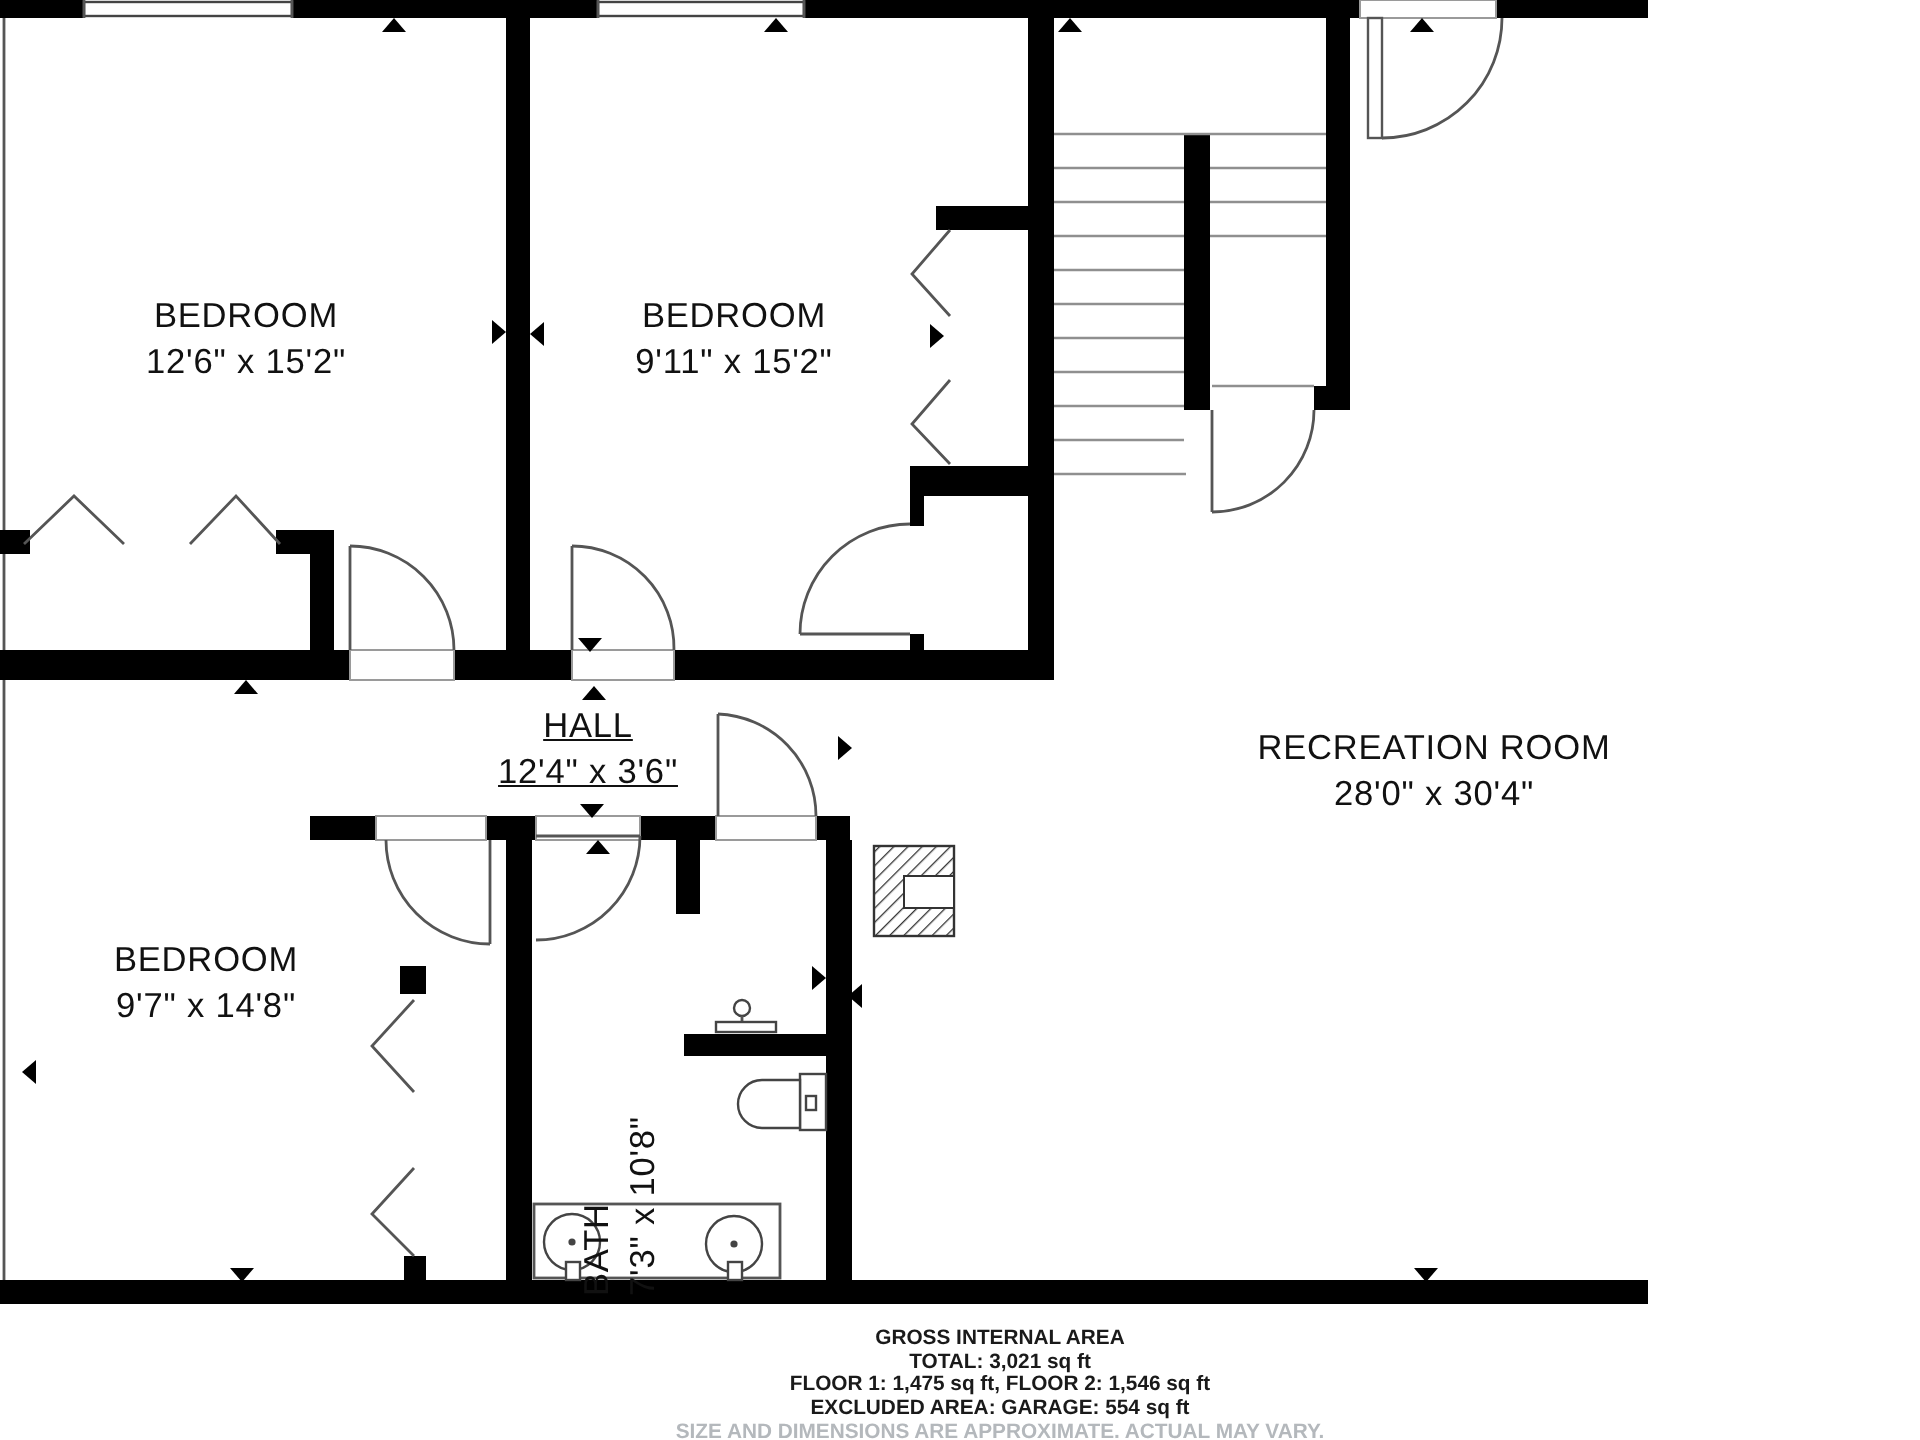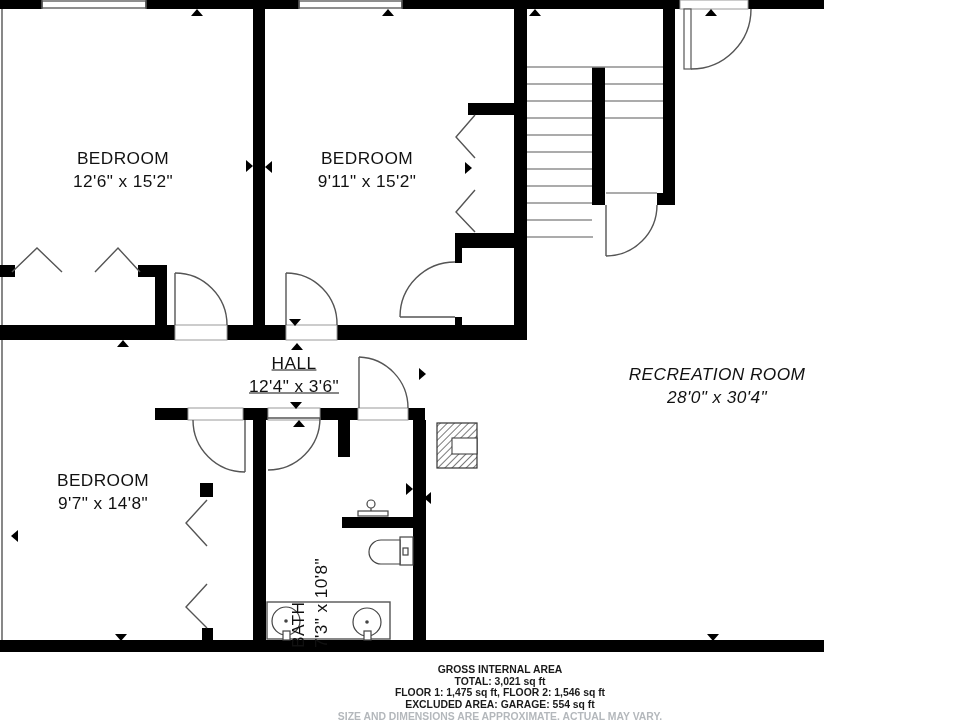--- a/index.html
+++ b/index.html
@@ -217,21 +217,21 @@
     <div>12'4" x 3'6"</div>
   </div>
   <div class="room-label" style="left:103px;top:491px;">
     <div>BEDROOM</div>
     <div>9'7" x 14'8"</div>
   </div>
   <div class="bath-label">
     <div>BATH</div>
     <div>7'3" x 10'8"</div>
   </div>
-  <div class="room-label" style="left:717px;top:385px;font-style:italic;">
+  <div class="room-label" style="left:717px;top:385px;">
     <div>RECREATION ROOM</div>
     <div>28'0" x 30'4"</div>
   </div>
 
   <div class="footer">
     <div>GROSS INTERNAL AREA</div>
     <div>TOTAL: 3,021 sq ft</div>
     <div>FLOOR 1: 1,475 sq ft, FLOOR 2: 1,546 sq ft</div>
     <div>EXCLUDED AREA: GARAGE: 554 sq ft</div>
     <div class="disc">SIZE AND DIMENSIONS ARE APPROXIMATE. ACTUAL MAY VARY.</div>

